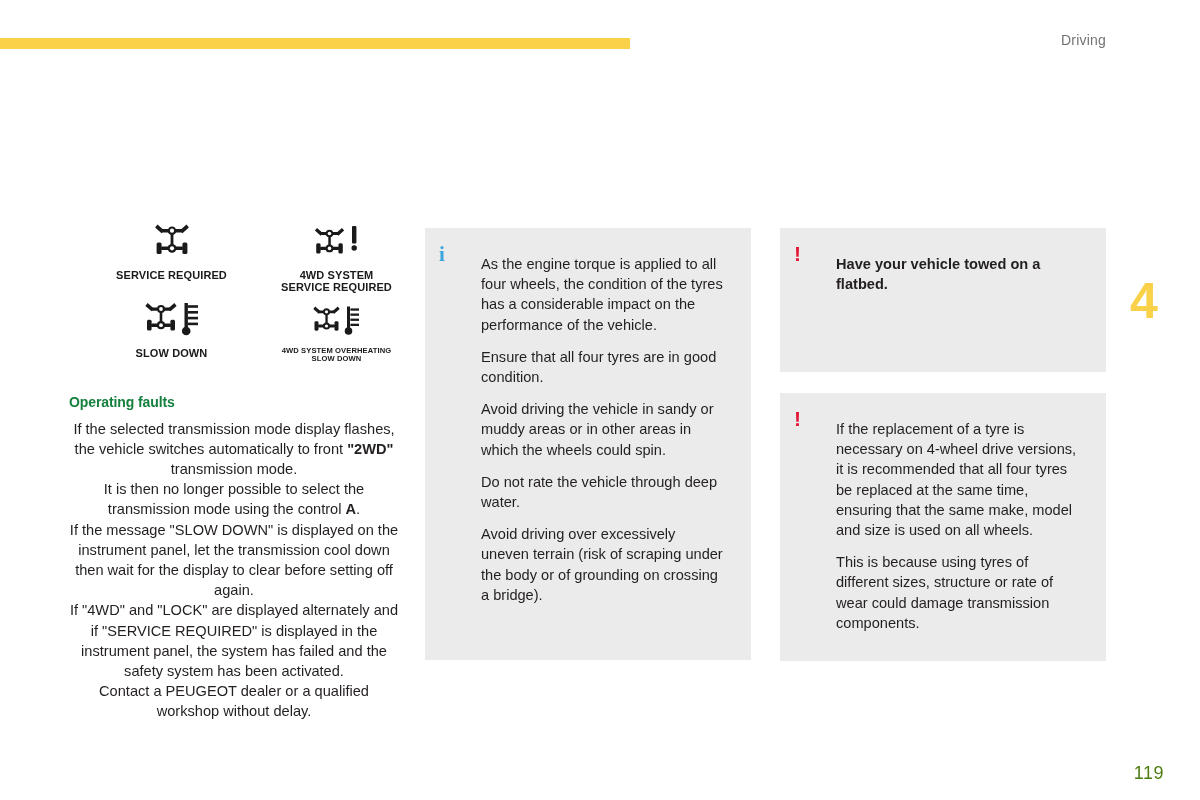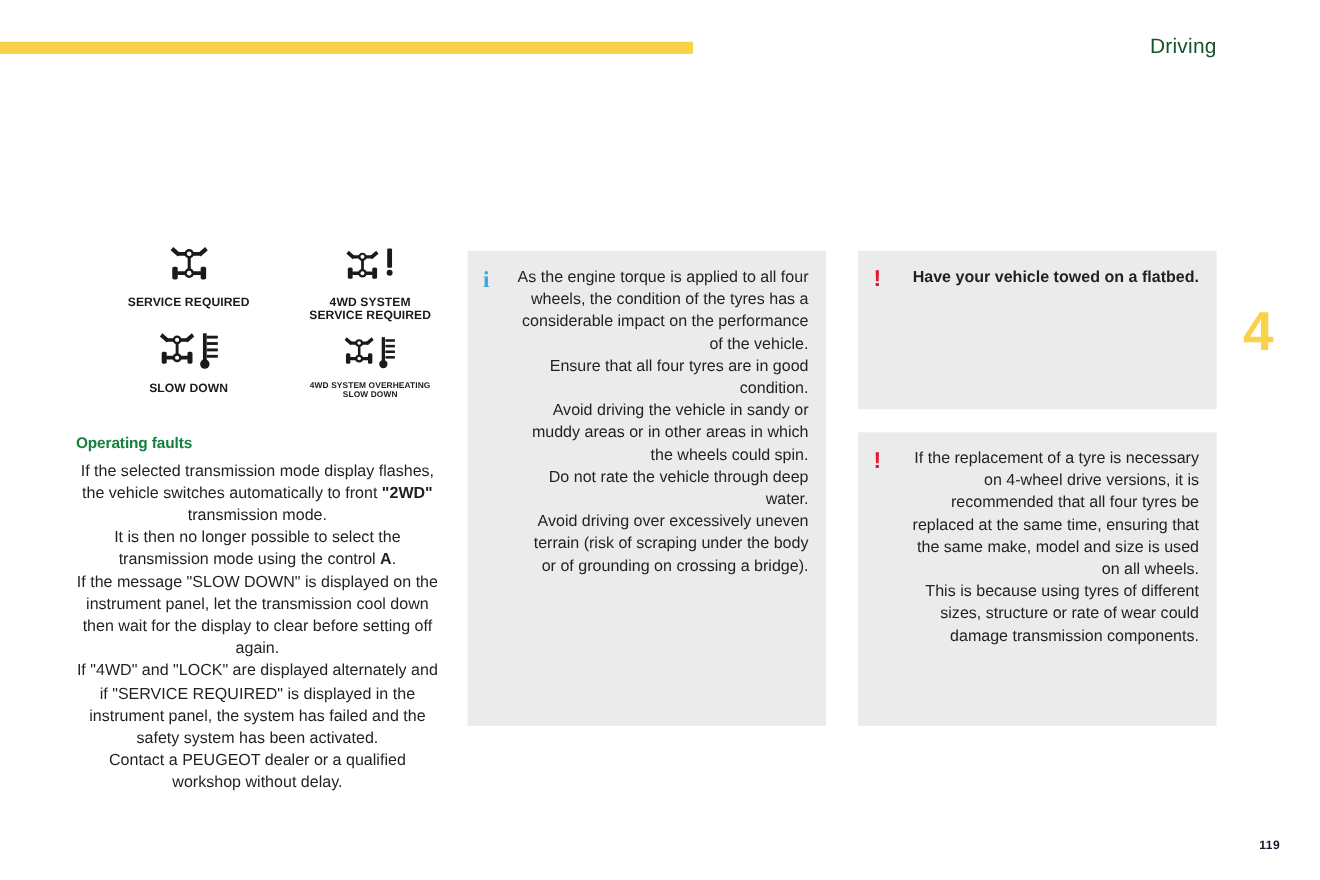--- a/index.html
+++ b/index.html
@@ -22,45 +22,45 @@
     left: 0;
     top: 38px;
     width: 630px;
     height: 11px;
     background: #f9d24a;
   }
   .header-title {
     position: absolute;
     right: 94px;
     top: 32px;
-    font-size: 19px;
-    color: #14532d;
+    font-size: 14px;
+    color: #737373;
     letter-spacing: .2px;
     text-align: right;
   }
 
   
   .chapter-number {
     position: absolute;
     left: 1130px;
     top: 276px;
     font-size: 50px;
     font-weight: bold;
     color: #f9d24a;
     line-height: 1;
   }
 
   
   .page-number {
     position: absolute;
     right: 36px;
     top: 763px;
-    font-size: 11px;
-    font-weight: bold;
-    color: #0f172a;
+    font-size: 18px;
+    font-weight: normal;
+    color: #4d7c0f;
     letter-spacing: .5px;
   }
 
   
   .col-left {
     position: absolute;
     left: 69px;
     top: 222px;
     width: 330px;
   }
@@ -143,21 +143,21 @@
     display: flex;
     justify-content: flex-start;
     padding-top: 2px;
   }
   .callout .callout-body {
     flex: 1 1 auto;
     font-size: 14.6px;
     line-height: 20.2px;
     color: #231f20;
   }
-  .callout .callout-body p { margin: 0; text-align: right; }
+  .callout .callout-body p { margin: 12px; }
   .callout .callout-title {
     font-weight: bold;
   }
 
   
   .callout-info {
     padding: 14px 16px 16px 14px;
     min-height: 432px;
   }
   

